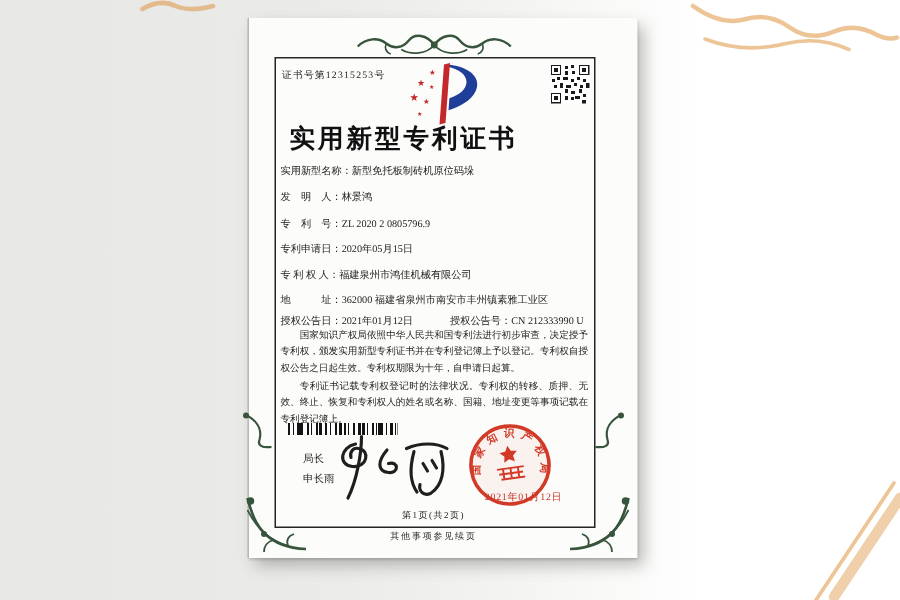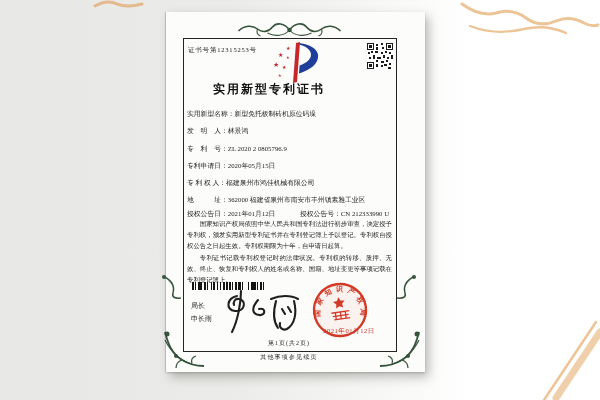--- a/index.html
+++ b/index.html
@@ -9,35 +9,35 @@
   .abs{position:absolute;}
   
   .streaks{left:0;top:0;width:600px;height:400px;pointer-events:none;}
   
   .paper{left:166px;top:12px;width:259px;height:360px;background:#fcfcfa;
     box-shadow:-1px 0 0 #b8b8b4, 4px 5px 10px rgba(70,70,62,.35), 0 1px 2px rgba(0,0,0,.2);}
   .frame{left:17px;top:26px;width:212px;height:312px;border:1.5px solid #242424;}
   .cert-no{left:22px;top:34px;font-size:6.5px;letter-spacing:.8px;color:#222;}
   .qr{left:201px;top:31px;width:26px;height:26px;}
   .logo{left:104px;top:29px;width:58px;height:44px;}
-  .title{left:17px;top:69px;width:172px;text-align:center;font-size:12px;font-weight:700;
+  .title{left:17px;top:69px;width:172px;text-align:center;font-size:17px;font-weight:700;
     letter-spacing:2px;color:#101010;}
   .fields{left:21px;top:97px;width:208px;}
   .frow{height:17.3px;font-size:6.8px;color:#1d1d1d;white-space:nowrap;}
   .frow .lab{display:inline-block;}
   .grant-row{left:21px;top:197px;width:208px;font-size:6.8px;color:#1d1d1d;display:flex;}
   .grant-row .pair1{width:113px;}
   .paras{left:21px;top:206px;width:205px;font-size:6.4px;line-height:1.75;color:#1d1d1d;
     text-align:justify;}
   .paras p{margin:0;text-indent:2em;}
   .barcode{left:26px;top:270px;width:73px;height:8px;
     background:
      repeating-linear-gradient(90deg,#141414 0 1.5px,transparent 1.5px 3px,#141414 3px 3.7px,transparent 3.7px 6.2px),
      repeating-linear-gradient(90deg,transparent 0 8px,#141414 8px 10px,transparent 10px 13px);}
-  .director{left:25px;top:288px;font-size:7px;color:#1d1d1d;line-height:12.5px;}
+  .director{left:36px;top:288px;font-size:7px;color:#1d1d1d;line-height:12.5px;}
   .signature{left:55px;top:276px;width:80px;height:48px;}
   .seal{left:146px;top:270px;width:56px;height:56px;transform:rotate(-8deg);}
   .seal-date{left:138px;top:315px;width:90px;text-align:center;font-size:6.6px;
     color:#c53526;letter-spacing:.5px;}
   .page-info{left:17px;top:327px;width:212px;text-align:center;font-size:6px;
     letter-spacing:1px;color:#222;}
   .footer-note{left:17px;top:341px;width:212px;text-align:center;font-size:6px;
     letter-spacing:1.2px;color:#2a2a2a;}
   
   .orn-top{left:68px;top:8px;width:111px;height:20px;}

